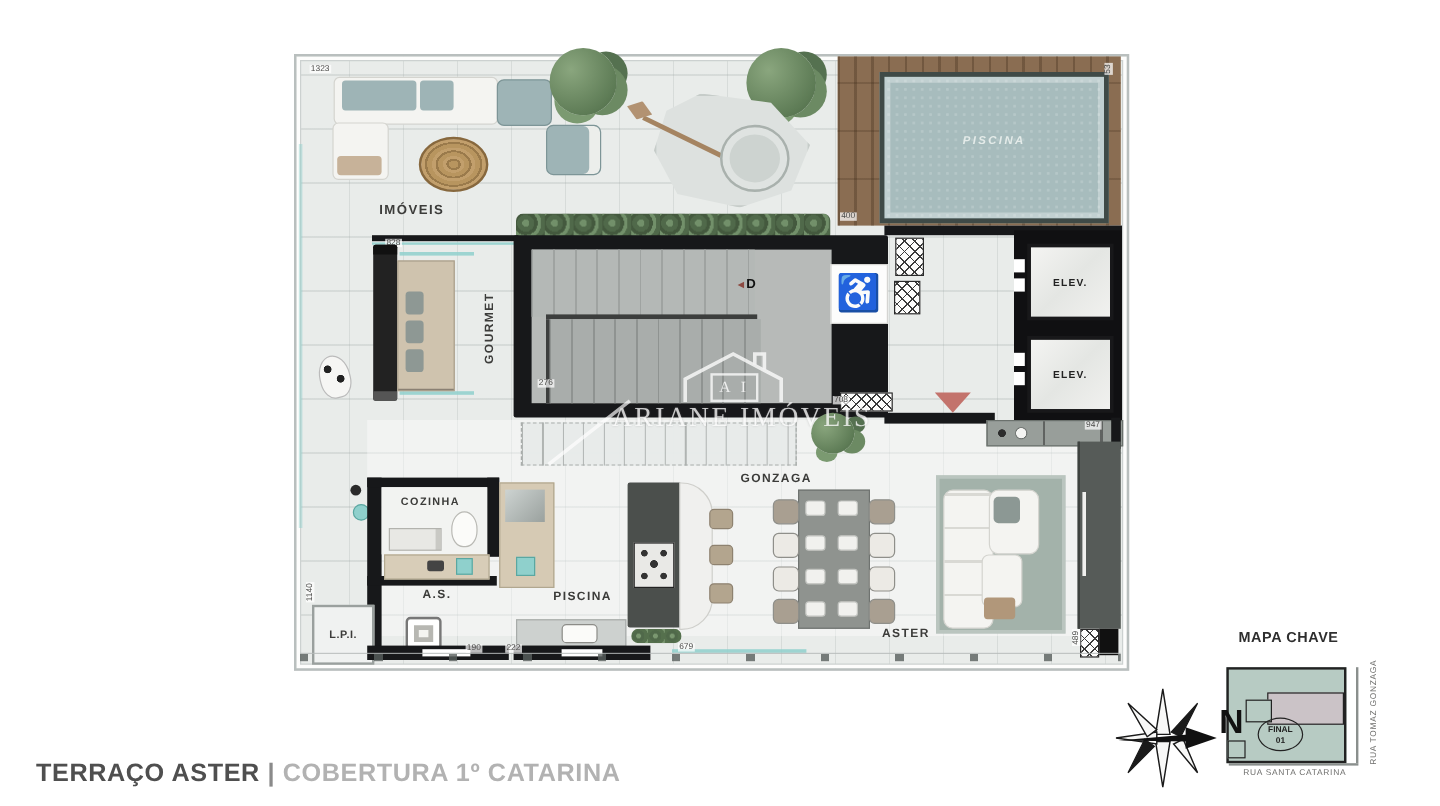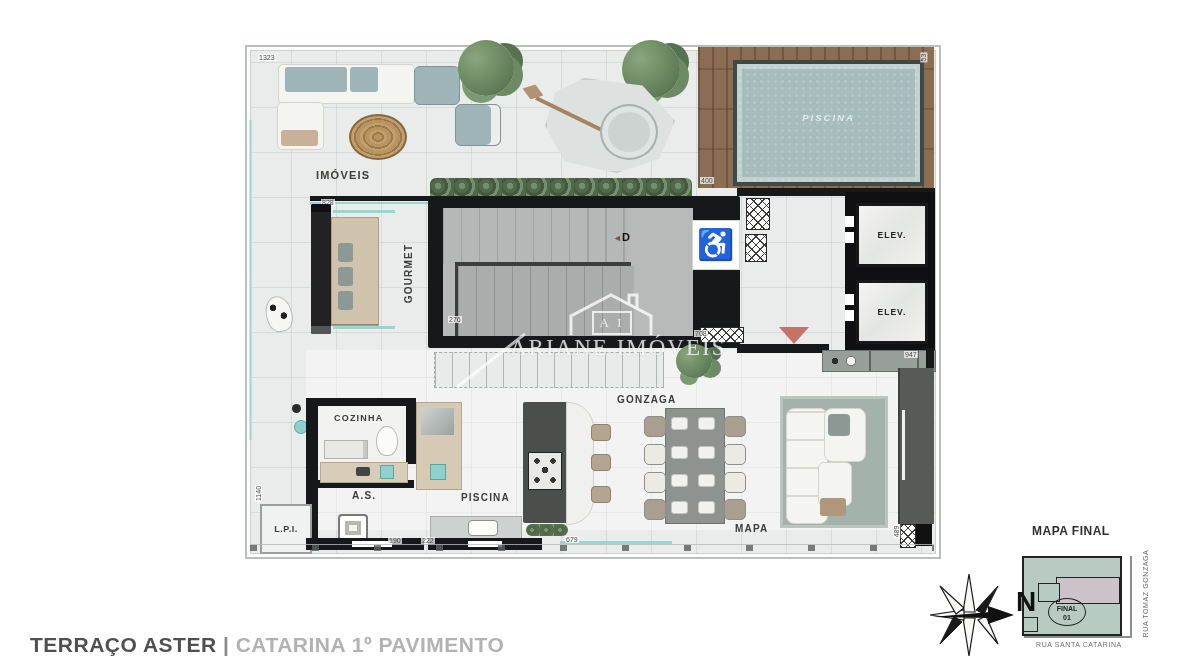--- a/index.html
+++ b/index.html
@@ -215,21 +215,21 @@
 <div class="chair" style="left:724px;top:499px;background:#a99f91"></div>
 
 <div class="a" style="left:780px;top:396px;width:108px;height:132px;background:#a3b2aa;
      box-shadow:inset 0 0 0 3px rgba(255,255,255,.25)"></div>
 <div class="whitebox" style="left:786px;top:408px;width:40px;height:114px;border-radius:8px;
      background-image:repeating-linear-gradient(0deg,transparent 0 26px,#d9d9d4 26px 28px)"></div>
 <div class="whitebox" style="left:824px;top:408px;width:40px;height:52px;border-radius:8px"></div>
 <div class="a" style="left:828px;top:414px;width:22px;height:22px;background:#8c9894;border-radius:4px"></div>
 <div class="whitebox" style="left:818px;top:462px;width:32px;height:42px;border-radius:6px"></div>
 <div class="a" style="left:820px;top:498px;width:26px;height:18px;background:#b1977a;border-radius:3px"></div>
-<div class="lbl" style="left:735px;top:523px">MAPA</div>
+<div class="lbl" style="left:735px;top:523px">ASTER</div>
 <div class="a" style="left:898px;top:368px;width:34px;height:156px;background:#565b58;border-left:2px solid #3e423f"></div>
 <div class="a" style="left:902px;top:410px;width:3px;height:70px;background:#f0f0ee"></div>
 <div class="hatch" style="left:900px;top:524px;width:14px;height:22px"></div>
 <div class="a" style="left:916px;top:524px;width:16px;height:22px;background:#111"></div>
 <div class="dim vrot" style="left:890px;top:528px">489</div>
 
 <div class="wall" style="left:306px;top:538px;width:118px;height:12px"></div>
 <div class="wall" style="left:428px;top:538px;width:114px;height:12px"></div>
 <div class="a" style="left:352px;top:541px;width:40px;height:6px;background:#fff"></div>
 <div class="a" style="left:468px;top:541px;width:34px;height:6px;background:#fff"></div>
@@ -251,24 +251,24 @@
   <div style="position:absolute;left:18px;top:74px;width:86px;height:3px;background:rgba(255,255,255,.8);
        transform:rotate(-38deg)"></div>
   <div style="position:absolute;left:80px;top:50px;width:220px;font-family:'Liberation Serif',serif;
        font-size:23px;letter-spacing:2px;color:rgba(255,255,255,.9);
        text-shadow:0 0 2px rgba(110,110,110,.4);white-space:nowrap">ARIANE IMÓVEIS</div>
 </div>
 
 <div class="a" style="left:30px;top:633px;font-size:21px;font-weight:bold;letter-spacing:.5px;white-space:nowrap">
   <span style="color:#4f4f4f">TERRAÇO ASTER</span>
   <span style="color:#8a8a8a">|</span>
-  <span style="color:#b2b2b2">CATARINA 1º PAVIMENTO</span>
-</div>
-
-<div class="lbl" style="left:1032px;top:524px;font-size:12px;color:#2e2e2e;letter-spacing:.5px">MAPA FINAL</div>
+  <span style="color:#b2b2b2">COBERTURA 1º CATARINA</span>
+</div>
+
+<div class="lbl" style="left:1032px;top:524px;font-size:12px;color:#2e2e2e;letter-spacing:.5px">MAPA CHAVE</div>
 <div class="a" style="left:1022px;top:556px;width:96px;height:76px;background:#b7cbc3;border:2px solid #222"></div>
 <div class="a" style="left:1056px;top:577px;width:62px;height:25px;background:#cbc3c7;border:1.5px solid #222"></div>
 <div class="a" style="left:1038px;top:583px;width:20px;height:17px;background:#b7cbc3;border:1.5px solid #222"></div>
 <div class="a" style="left:1023px;top:617px;width:13px;height:13px;background:#b7cbc3;border:1.5px solid #222"></div>
 <div class="a" style="left:1048px;top:598px;width:38px;height:28px;border:1.5px solid #222;border-radius:50%;
      text-align:center;font-size:7px;font-weight:bold;color:#222;line-height:1.3;padding-top:5px;box-sizing:border-box">
   <div>FINAL</div>
   <div>01</div>
 </div>
 <div class="a" style="left:1130px;top:556px;width:2px;height:80px;background:#8a8f8d"></div>

